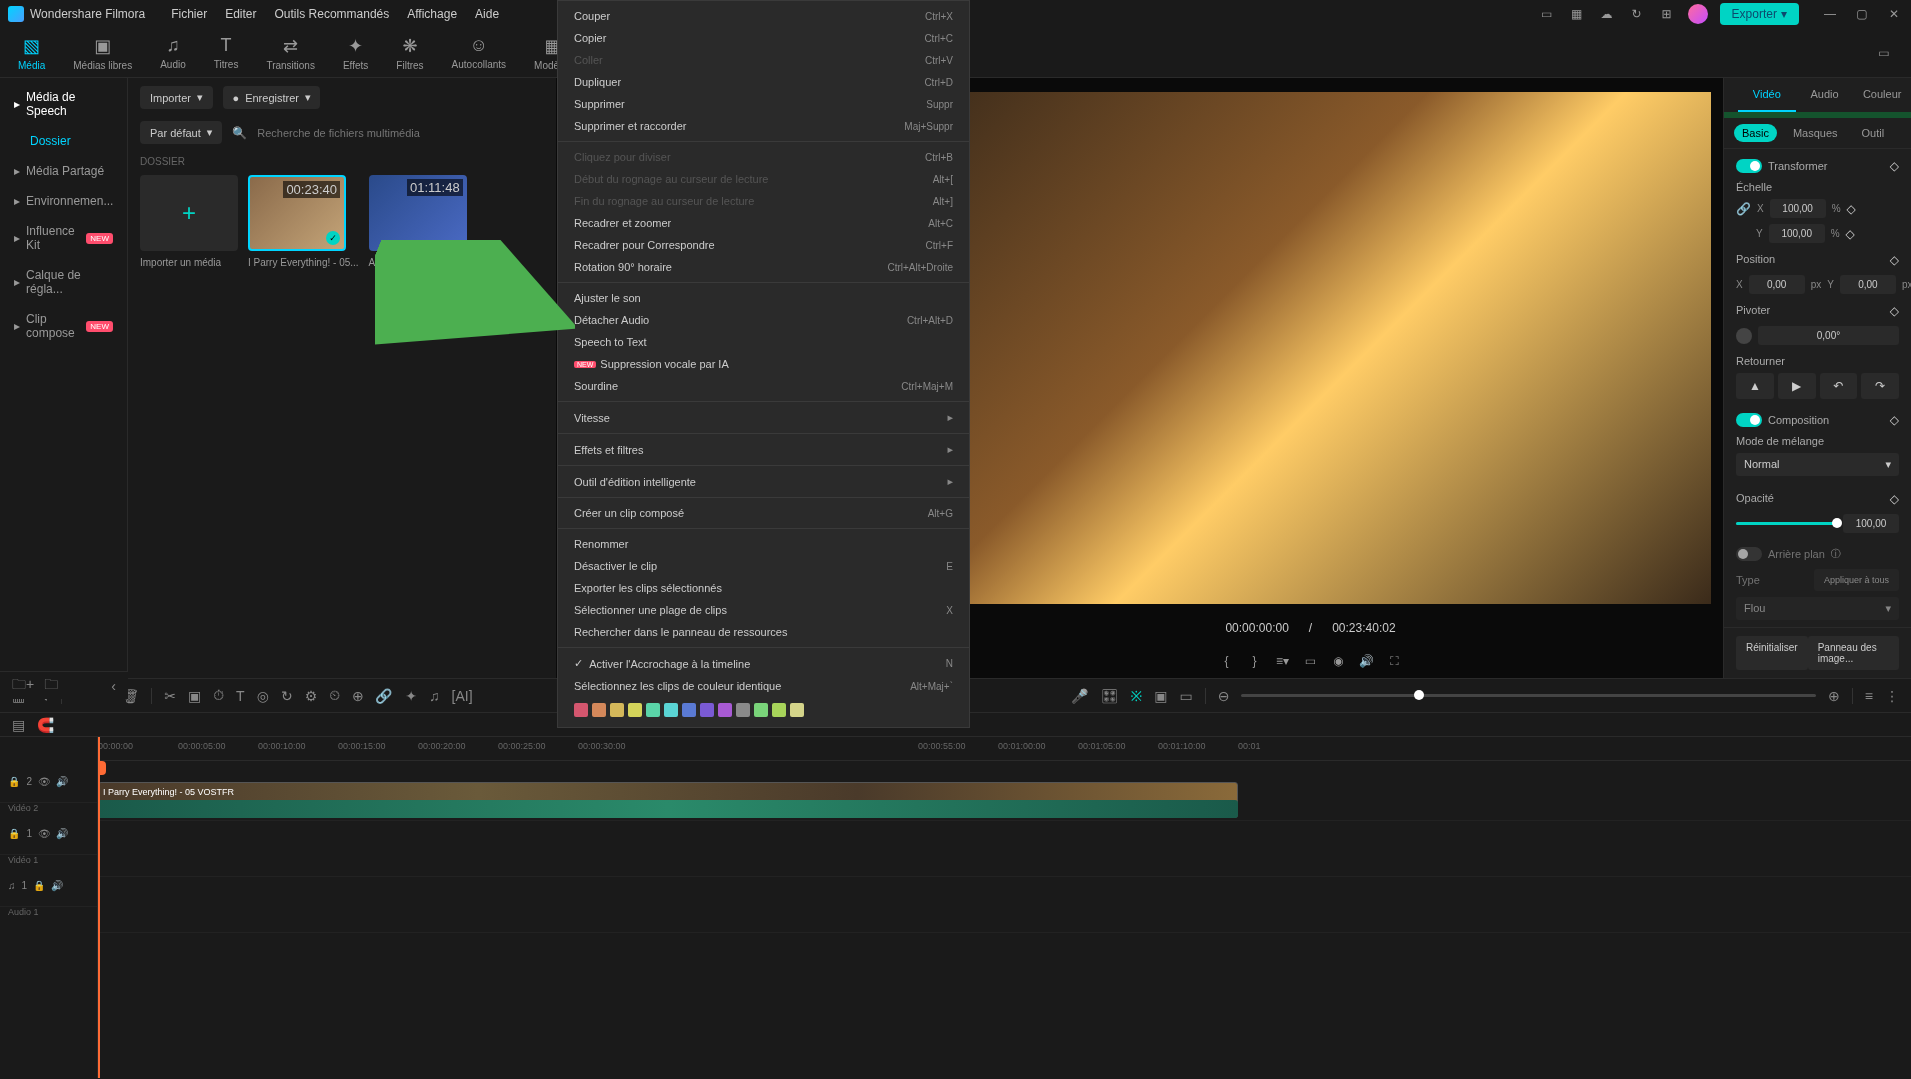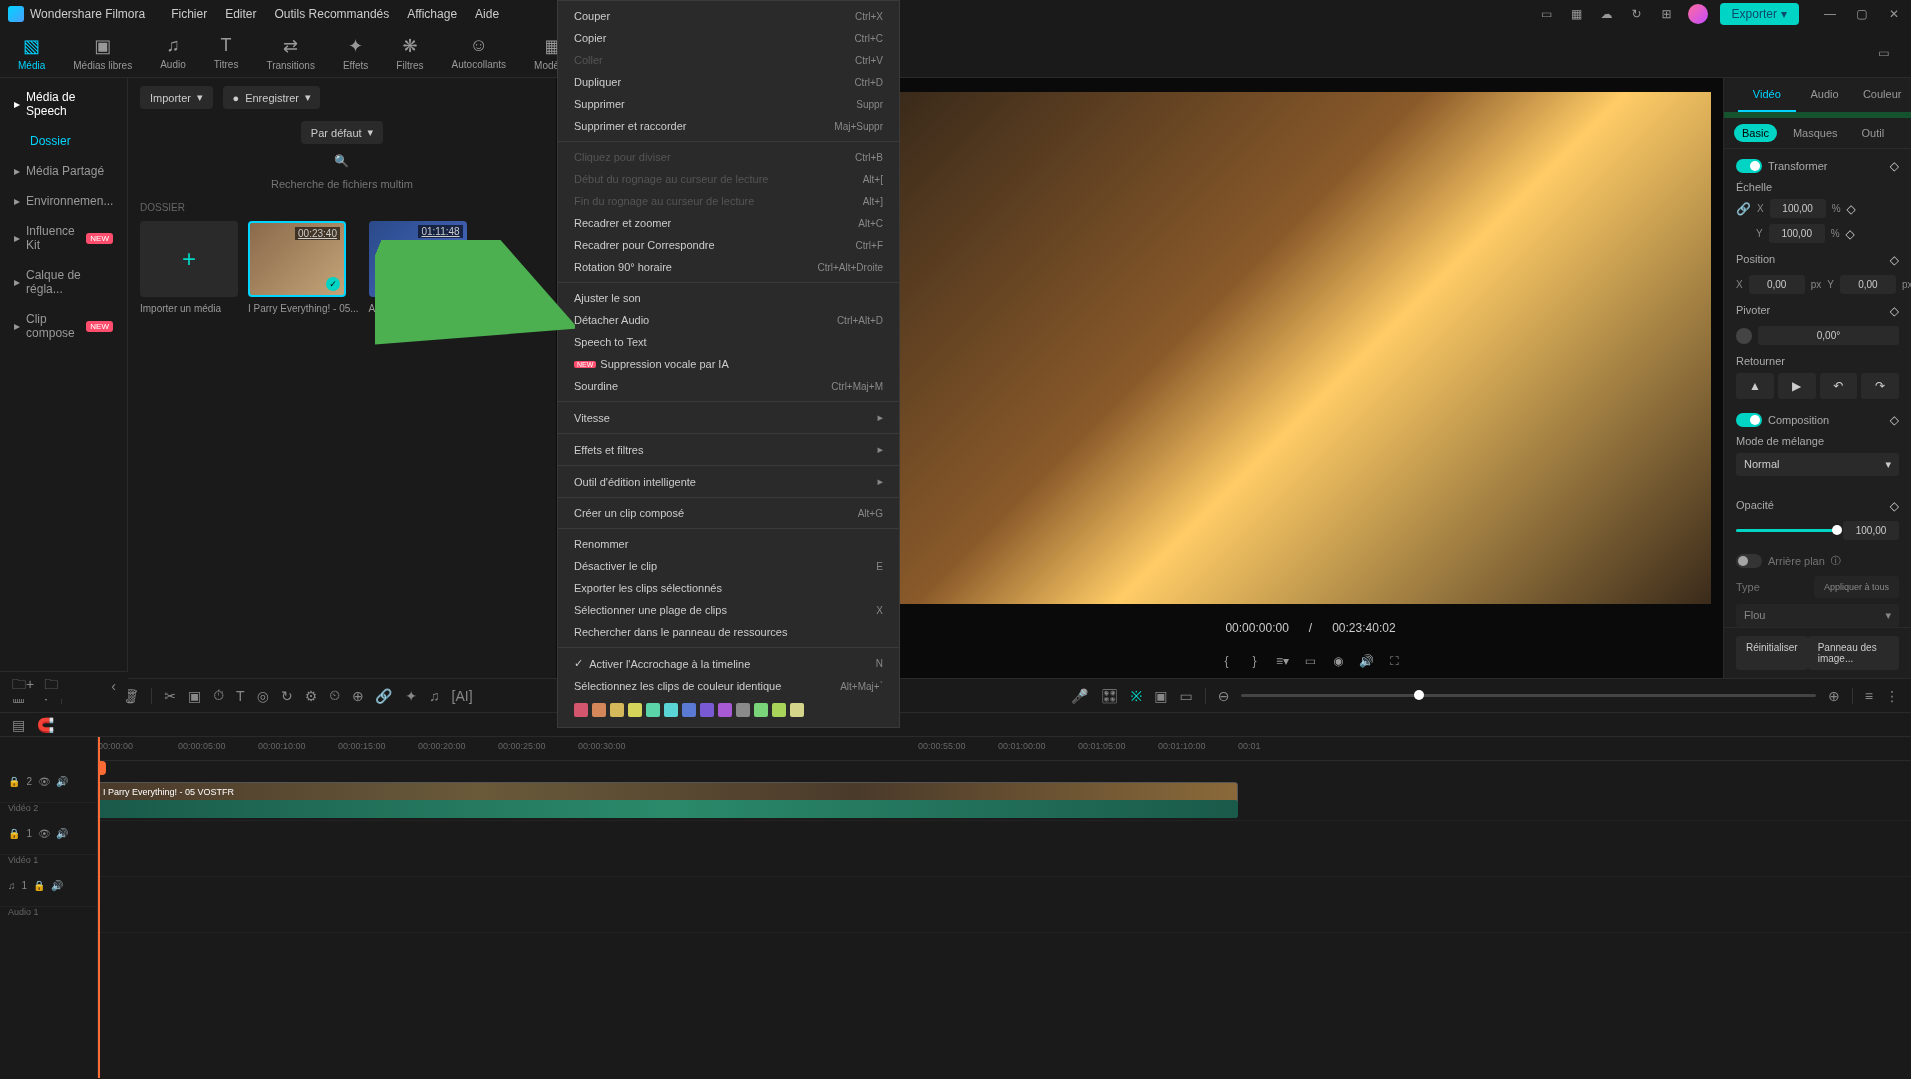--- a/index.html
+++ b/index.html
@@ -29,39 +29,39 @@
 .main { display: flex; height: 600px; }
 .sidebar { width: 128px; background: #1a1a1a; padding: 4px 0; border-right: 1px solid #2a2a2a; }
 .sidebar-item { padding: 8px 14px; font-size: 12px; color: #999; cursor: pointer; display: flex; align-items: center; gap: 6px; }
 .sidebar-item.active { color: #fff; }
 .sidebar-sub { padding: 8px 30px; font-size: 12px; color: #00d4ff; }
 .badge-new { background: #ff4d6d; color: #fff; font-size: 8px; padding: 1px 4px; border-radius: 3px; }
 
 .media-panel { width: 428px; background: #1a1a1a; padding: 8px 12px; }
 .media-controls { display: flex; gap: 10px; margin-bottom: 12px; }
 .dropdown { background: #2a2a2a; padding: 5px 10px; border-radius: 4px; font-size: 11px; display: flex; align-items: center; gap: 6px; cursor: pointer; }
-.search-row { display: flex; gap: 10px; margin-bottom: 12px; align-items: center; flex-direction: column; }
+.search-row { display: flex; gap: 10px; margin-bottom: 12px; align-items: center; }
 .search-input { flex: 1; background: transparent; border: none; color: #666; font-size: 11px; outline: none; }
 .section-label { font-size: 10px; color: #666; margin-bottom: 8px; }
 .media-grid { display: flex; gap: 10px; }
 .media-thumb { width: 98px; height: 76px; background: #2a2a2a; border-radius: 4px; position: relative; cursor: pointer; display: flex; align-items: center; justify-content: center; }
 .media-thumb.import { border: none; }
 .media-thumb.selected { border: 2px solid #00d4ff; }
 .plus-icon { color: #00d4c4; font-size: 24px; }
 .thumb-title { font-size: 10px; color: #999; margin-top: 6px; }
-.duration { position: absolute; top: 4px; right: 4px; background: rgba(0,0,0,0.6); font-size: 10px; padding: 1px 3px; text-decoration: underline; }
+.duration { position: absolute; top: 4px; right: 4px; background: rgba(0,0,0,0.6); font-size: 13px; padding: 1px 3px; }
 .check-mark { position: absolute; bottom: 4px; right: 4px; width: 14px; height: 14px; background: #00d4c4; border-radius: 50%; color: #000; font-size: 9px; display: flex; align-items: center; justify-content: center; }
 
 .preview { flex: 1; background: #0a0a0a; position: relative; display: flex; flex-direction: column; }
 .preview-canvas { flex: 1; background: linear-gradient(135deg, #3a2a1a 0%, #8a5a2a 40%, #ffcc66 55%, #3a2a1a 100%); margin: 14px 12px 0 342px; position: relative; }
 .preview-controls { height: 48px; display: flex; align-items: center; justify-content: center; gap: 8px; margin-left: 342px; }
 .time-display { color: #ccc; font-size: 12px; margin: 0 6px; }
 
 
-.context-menu { position: absolute; top: 0; left: 557px; width: 343px; background: #2a2a2a; border: 1px solid #3a3a3a; z-index: 100; padding: 4px 0; }
+.context-menu { position: absolute; top: 0; left: 557px; width: 413px; background: #2a2a2a; border: 1px solid #3a3a3a; z-index: 100; padding: 4px 0; }
 .ctx-item { padding: 5px 16px; font-size: 11px; color: #ccc; cursor: pointer; display: flex; justify-content: space-between; align-items: center; }
 .ctx-item.disabled { color: #555; }
 .ctx-item.highlighted { border: 2px solid #ff3366; background: rgba(255,51,102,0.1); }
 .ctx-shortcut { color: #888; font-size: 10px; }
 .ctx-sep { height: 1px; background: #3a3a3a; margin: 4px 0; }
 .ctx-sub { color: #888; }
 .badge-new-small { background: #ff4d6d; color: #fff; font-size: 7px; padding: 0 3px; border-radius: 2px; margin-right: 4px; }
 .color-swatches { display: flex; gap: 4px; padding: 6px 16px; }
 .swatch { width: 14px; height: 14px; border-radius: 2px; }
 
@@ -342,21 +342,21 @@
             <div class="toggle"></div>
             <span class="rp-label">Composition</span>
           </div>
           <span>◇</span>
         </div>
         <div class="rp-label" style="margin-bottom:6px">Mode de mélange</div>
         <div class="rp-select">
           <span>Normal</span>
             <span>▾</span>
         </div>
-        <div class="rp-section-head" style="margin-top:23px">
+        <div class="rp-section-head" style="margin-top:16px">
           <span class="rp-label">Opacité</span>
           <span>◇</span>
         </div>
         <div class="rp-row">
           <div class="slider">
             <div class="slider-fill" style="width:100%"></div>
             <div class="slider-thumb" style="left:calc(100% - 5px)"></div>
           </div>
           <input class="rp-input" value="100,00" style="">
         </div>

